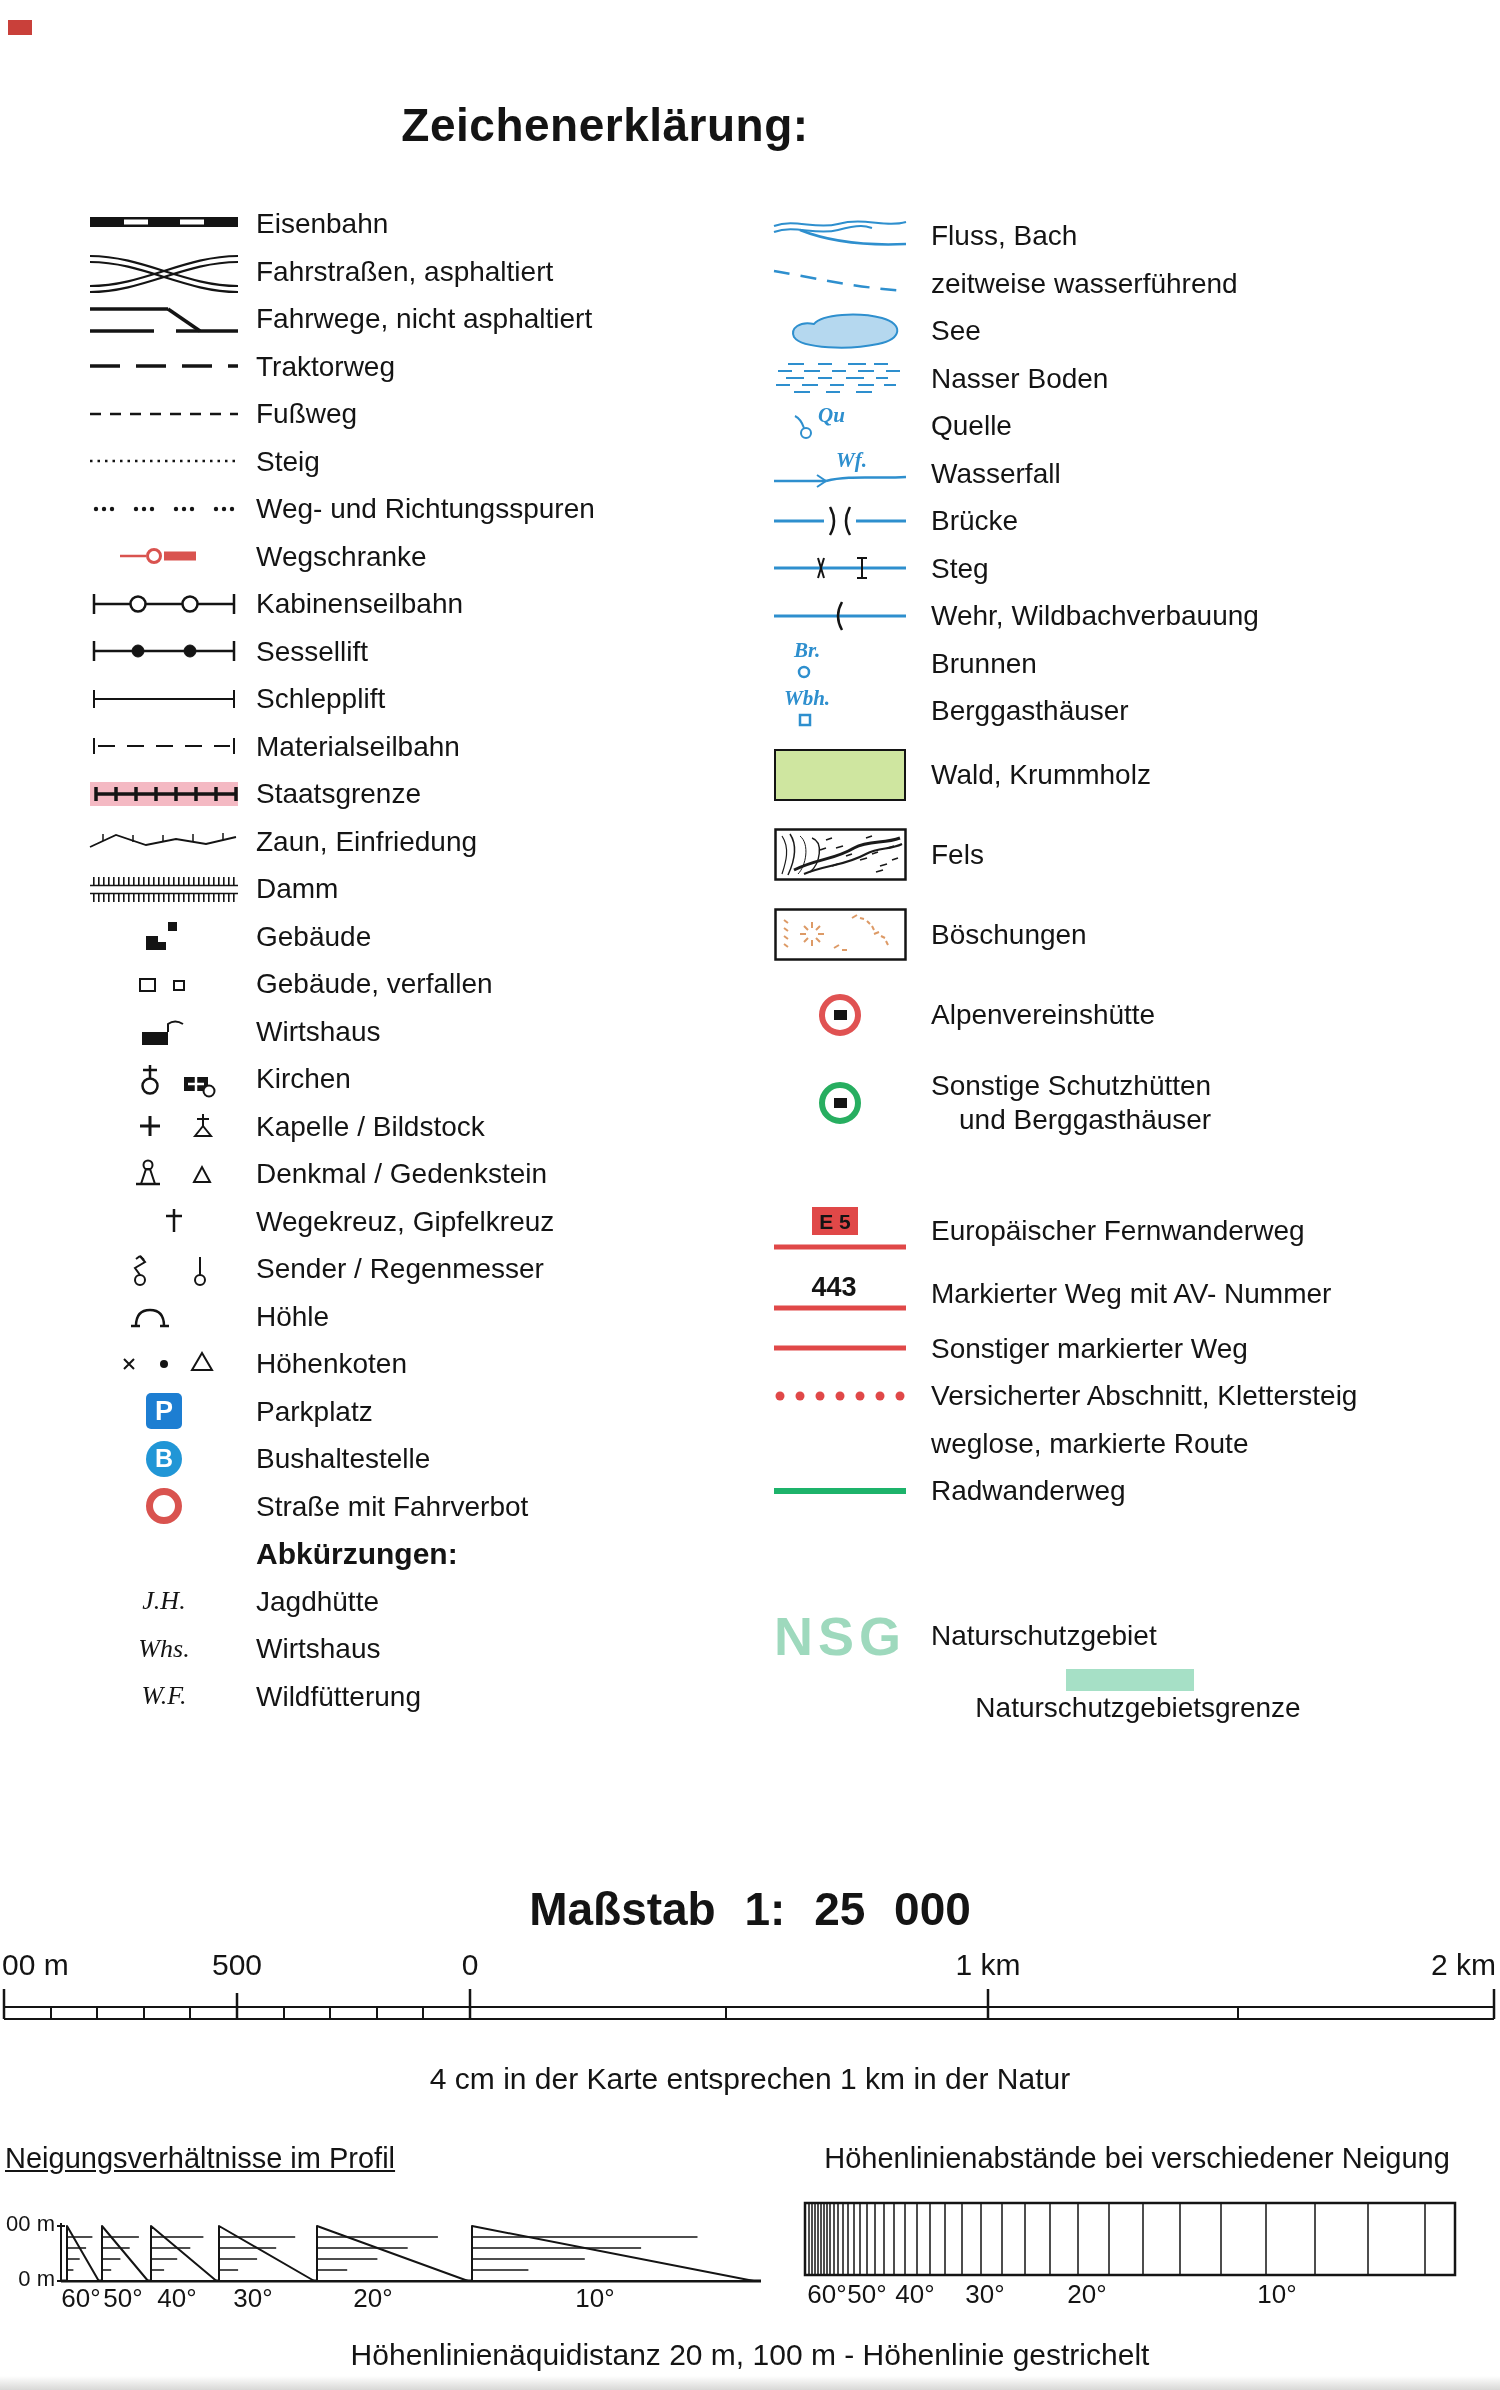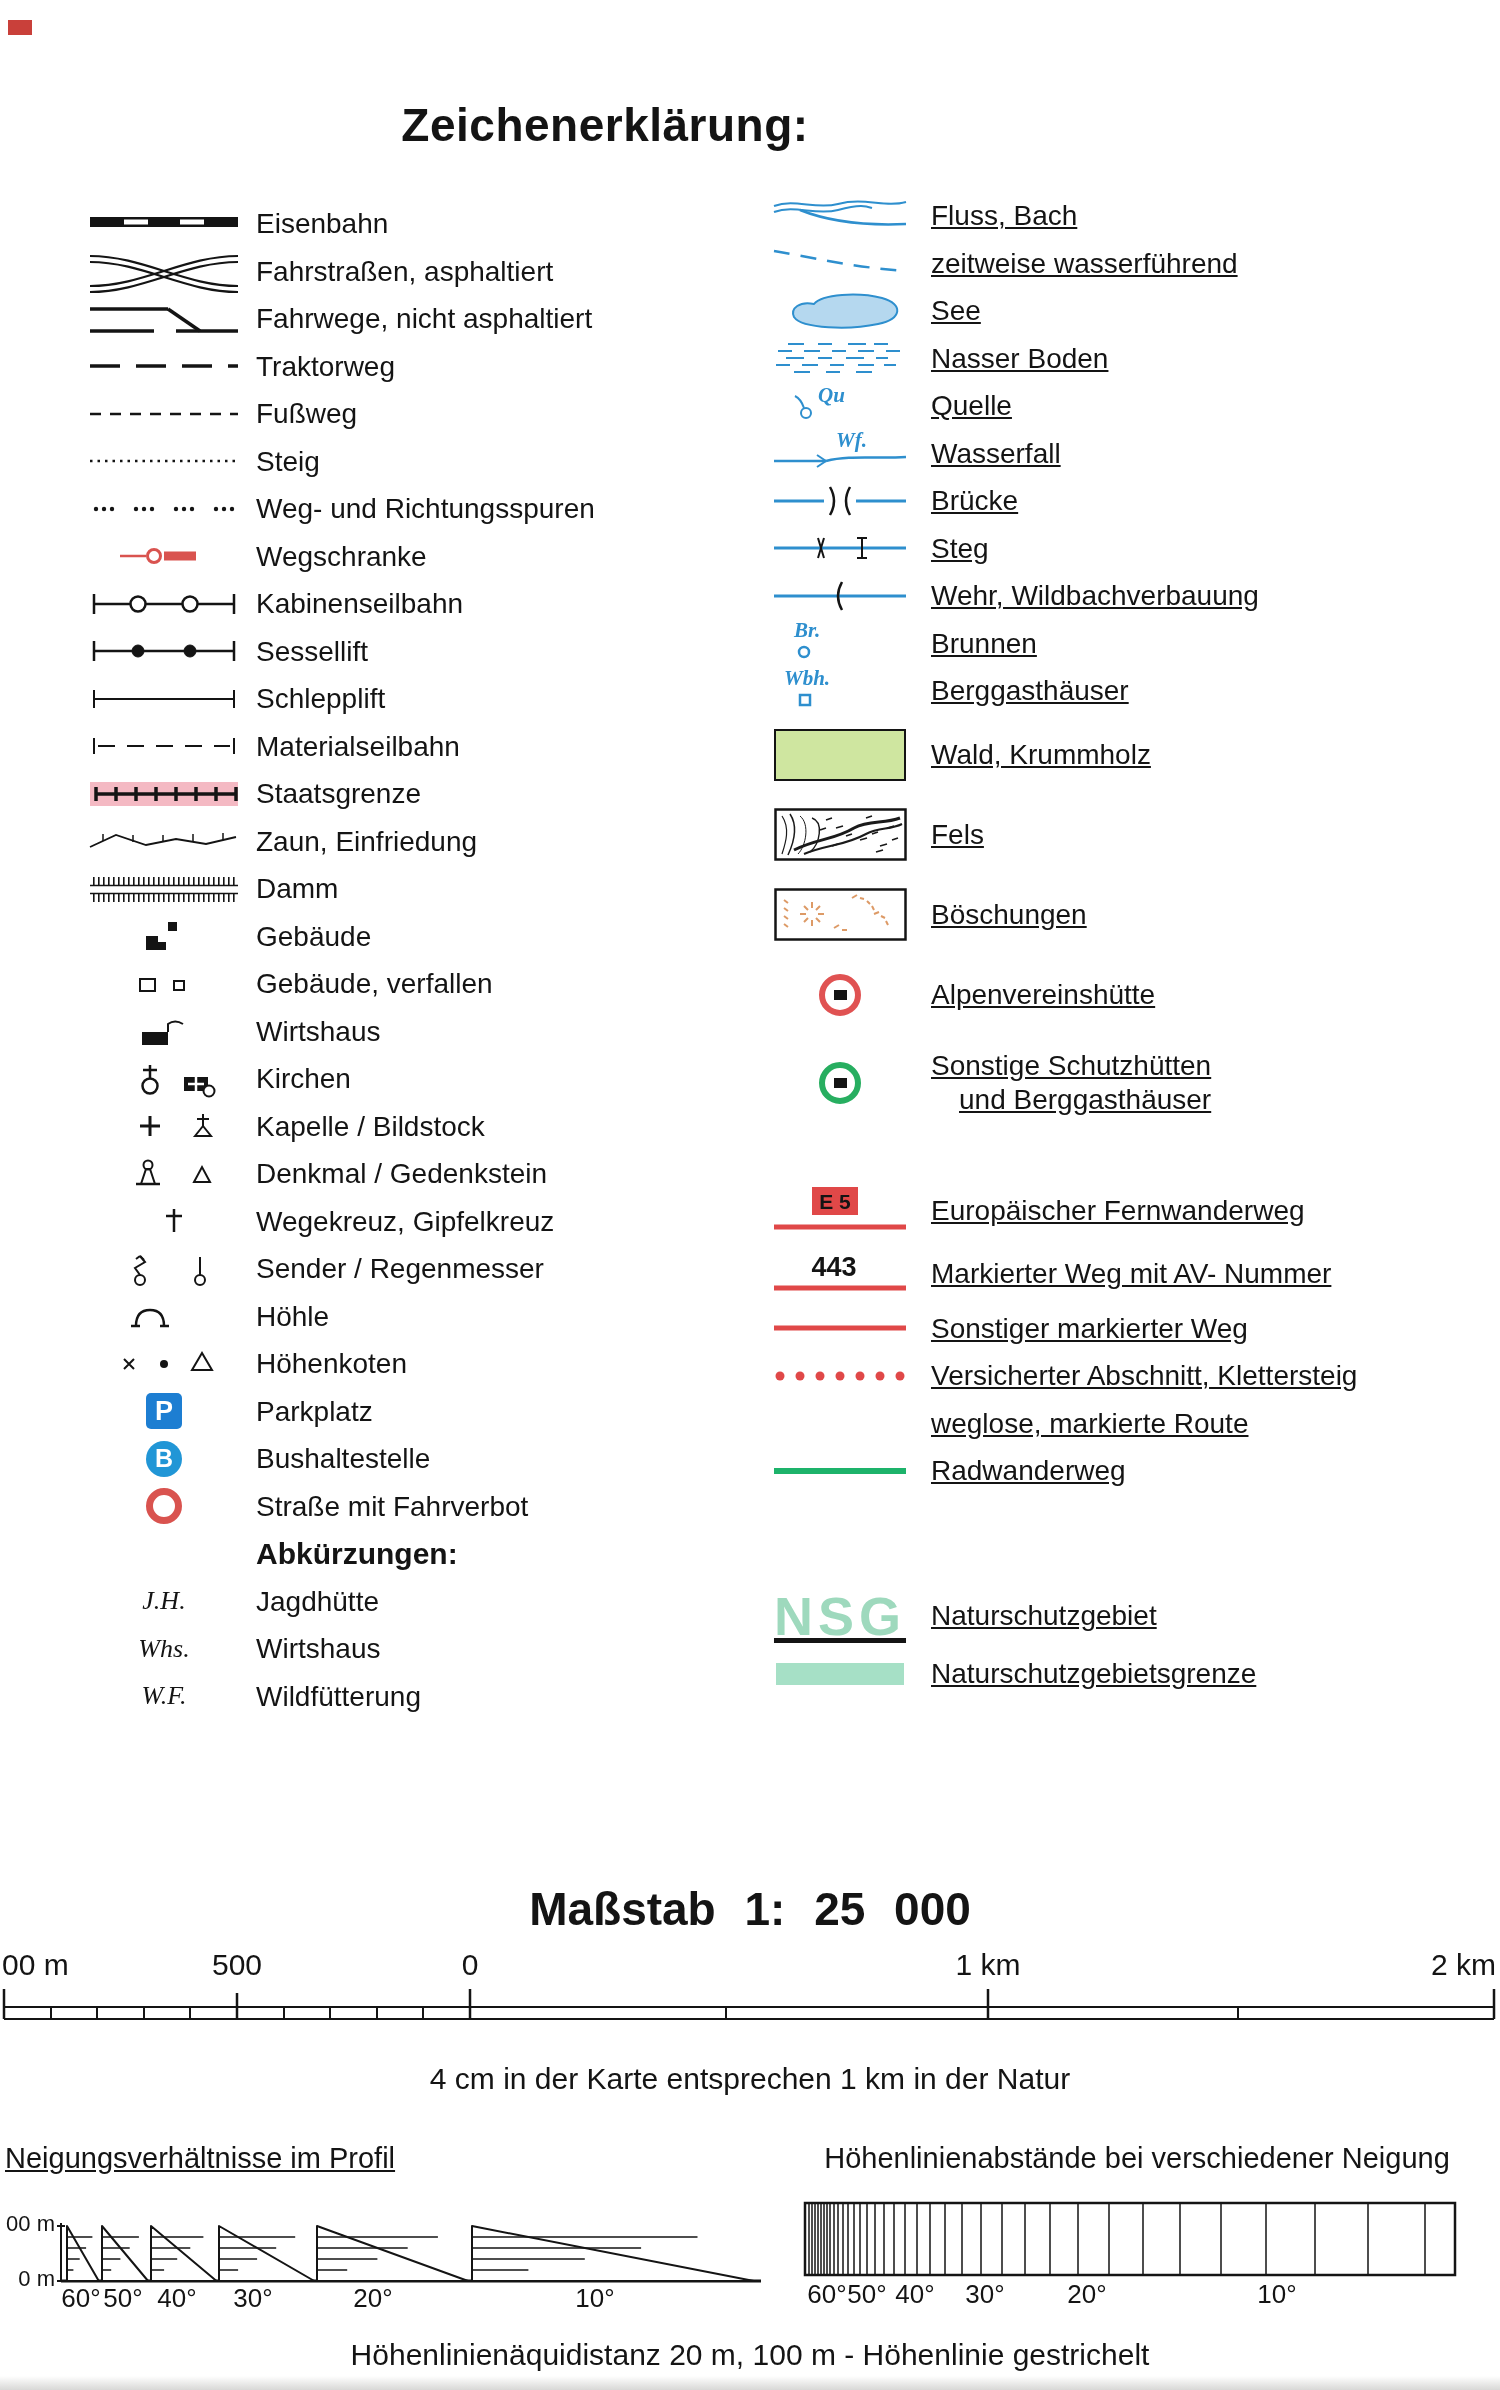--- a/index.html
+++ b/index.html
@@ -4,31 +4,31 @@
 <style>
   html,body{margin:0;padding:0;background:#f2f2f0;}
   .page{position:relative;width:1500px;height:2390px;background:#ffffff;
         font-family:"Liberation Sans",sans-serif;color:#141414;overflow:hidden;}
   .scan-artifact{position:absolute;left:8px;top:20px;width:24px;height:15px;background:#c9403a;}
   .bottom-strip{position:absolute;bottom:0;left:0;width:100%;height:14px;
         background:linear-gradient(#ffffff,#d8d8d6);}
   h1.title{position:absolute;top:98px;left:0;width:1210px;margin:0;text-align:center;
         font-size:46px;font-weight:bold;letter-spacing:.5px;}
   .col-left{position:absolute;left:88px;top:200px;width:640px;}
-  .col-right{position:absolute;left:765px;top:192px;width:730px;text-decoration:underline;}
+  .col-right{position:absolute;left:765px;top:212px;width:730px;}
   .row{display:flex;align-items:center;height:47.5px;}
   .sym{width:152px;flex:none;display:flex;align-items:center;justify-content:center;}
   .rsym{width:150px;flex:none;display:flex;align-items:center;justify-content:center;}
   .lbl{font-size:28px;padding-left:16px;line-height:1.18;white-space:nowrap;text-align:right;}
   .row-box{height:80px;}
   .row-box2{height:96px;}
   .row-gap1{margin-top:48px;height:64px;}
   .row-num{height:62px;}
   .row-gap2{margin-top:88px;height:66px;}
-  .row-grenze{height:50px;}
+  .row-grenze{height:50px;flex-direction:column;}
   .abk-heading{font-size:30px;font-weight:bold;padding-left:168px;}
   .abbr{width:152px;flex:none;text-align:center;font-family:"Liberation Serif",serif;
         font-style:italic;font-size:26px;}
   .badge-p{width:36px;height:36px;background:#1d7ed2;border-radius:5px;color:#fff;
         font-weight:bold;font-size:27px;display:flex;align-items:center;justify-content:center;}
   .badge-b{width:36px;height:36px;background:#2196d6;border-radius:50%;color:#fff;
         font-weight:bold;font-size:25px;display:flex;align-items:center;justify-content:center;}
   .ring-red{width:22px;height:22px;border:7px solid #d9534f;border-radius:50%;}
   .ring-av{width:30px;height:30px;border:6px solid #e05252;border-radius:50%;
         display:flex;align-items:center;justify-content:center;}

